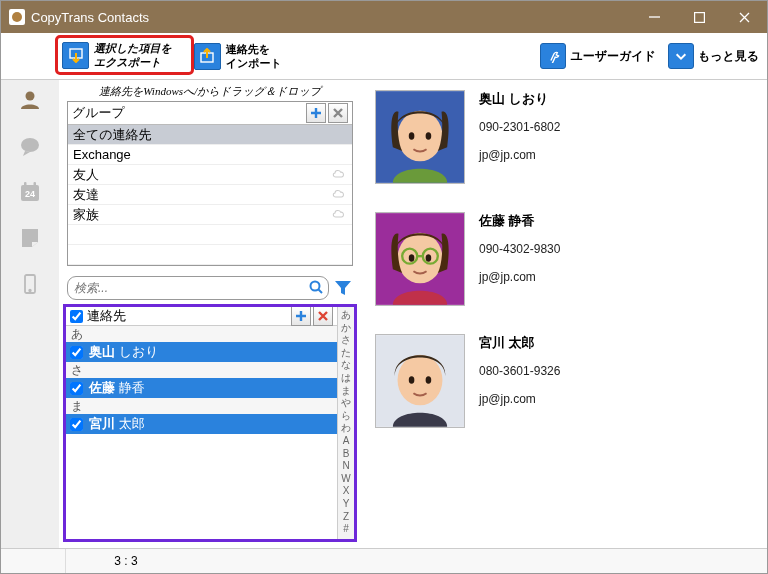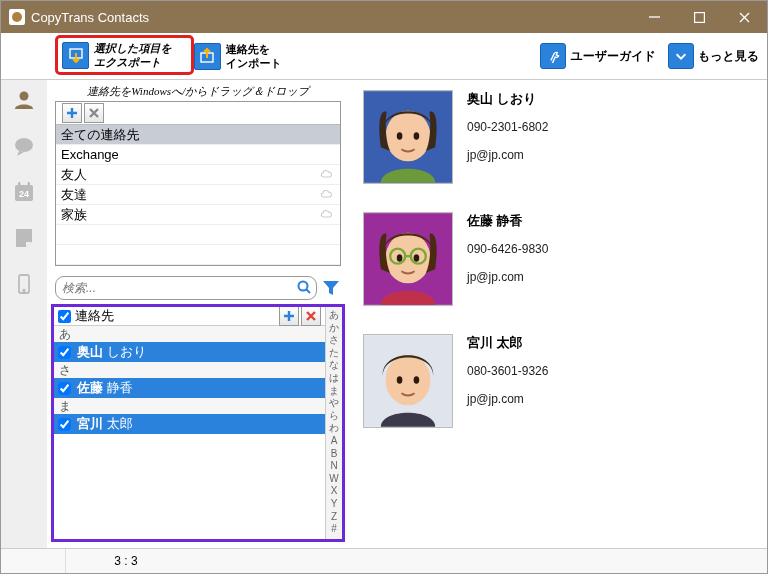--- a/index.html
+++ b/index.html
@@ -20,21 +20,21 @@
   .tb-btn .lbl{margin-left:5px;font-weight:bold;font-size:11px;line-height:1.3;}
   .highlight-red{border:3px solid #e02020;border-radius:5px;padding:3px 4px;margin-top:-2px;font-style:italic;}
   .tb-spacer{flex:1;}
   .tb-tool{width:24px;height:24px;background:#2a82dd;border:1px solid #1a62ad;border-radius:3px;display:flex;align-items:center;justify-content:center;color:#fff;margin-right:4px;}
   .tb-tool svg{width:14px;height:14px;}
   .tb-toolwrap{display:flex;align-items:center;margin-left:12px;}
   .tb-toolwrap .tlabel{font-weight:bold;font-size:12px;}
   
   .body{flex:1;display:flex;min-height:0;}
   
-  .sidebar{width:46px;background:#efefef;display:flex;flex-direction:column;align-items:center;padding-top:6px;gap:18px;}
+  .sidebar{width:58px;background:#efefef;display:flex;flex-direction:column;align-items:center;padding-top:6px;gap:18px;}
   .sbico{width:28px;height:28px;display:flex;align-items:center;justify-content:center;color:#bbb;}
   .sbico svg{width:24px;height:24px;}
   .sidebar .active{color:#8c7352;}
   
   .main{flex:0 0 302px;display:flex;flex-direction:column;border-right:0;}
   .hint{font-style:italic;text-align:center;font-size:11px;margin:4px 0 2px;font-family:Liberation Serif, serif;}
   .panel{border:1px solid #999;margin:0 8px;}
   .panel .hdr{display:flex;align-items:center;border-bottom:1px solid #bbb;padding:1px 4px;background:#fff;}
   .panel .hdr .name{flex:1;font-size:13px;}
   .addbtn,.delbtn{width:18px;height:18px;border:1px solid #999;background:linear-gradient(#fff,#e6e6e6);display:flex;align-items:center;justify-content:center;margin-left:2px;}
@@ -182,20 +182,21 @@
             <circle cx="12" cy="18.5" r="0.8" fill="currentColor"></circle>
           </svg>
         </div>
     </div>
 
     <div class="main">
       <div class="hint">連絡先をWindowsへ/からドラッグ＆ドロップ</div>
 
       <div class="panel">
         <div class="hdr">
+          <div class="name">グループ</div>
           <div class="addbtn">
               <svg viewBox="0 0 12 12">
                 <path d="M6 1 V11 M1 6 H11" stroke="#2a82dd" stroke-width="2.4"></path>
               </svg>
             </div>
           <div class="delbtn">
               <svg viewBox="0 0 12 12">
                 <path d="M2 2 L10 10 M10 2 L2 10" stroke="#888" stroke-width="2.4"></path>
               </svg>
             </div>
@@ -344,21 +345,21 @@
               <ellipse cx="56" cy="48" rx="3" ry="4" fill="#2a1a10"></ellipse>
               <path d="M40 62 Q47 67 54 62" fill="none" stroke="#a4604a" stroke-width="2"></path>
               <circle cx="36" cy="46" r="8" fill="none" stroke="#7a3" stroke-width="2.5"></circle>
               <circle cx="58" cy="46" r="8" fill="none" stroke="#7a3" stroke-width="2.5"></circle>
               <path d="M44 46 H50" stroke="#7a3" stroke-width="2.5"></path>
               <path d="M18 98 C18 78 76 78 76 98 Z" fill="#c0304a"></path>
             </svg>
           </div>
           <div class="cinfo">
             <div class="cname">佐藤 静香</div>
-            <div class="cphone">090-6426-9830</div>
+            <div class="cphone">090-4302-9830</div>
             <div class="cemail">jp@jp.com</div>
           </div>
         </div>
         <div class="card">
           <div class="avatar">
             <svg viewBox="0 0 94 98">
               <rect width="94" height="98" fill="#e0e4ec"></rect>
               <ellipse cx="47" cy="48" rx="24" ry="27" fill="#f5c9a3"></ellipse>
               <path d="M20 44 C18 14 76 14 74 44 C74 30 60 24 47 24 C34 24 20 30 20 44 Z" fill="#3a2a1a"></path>
               <ellipse cx="38" cy="48" rx="3" ry="4" fill="#2a1a10"></ellipse>

